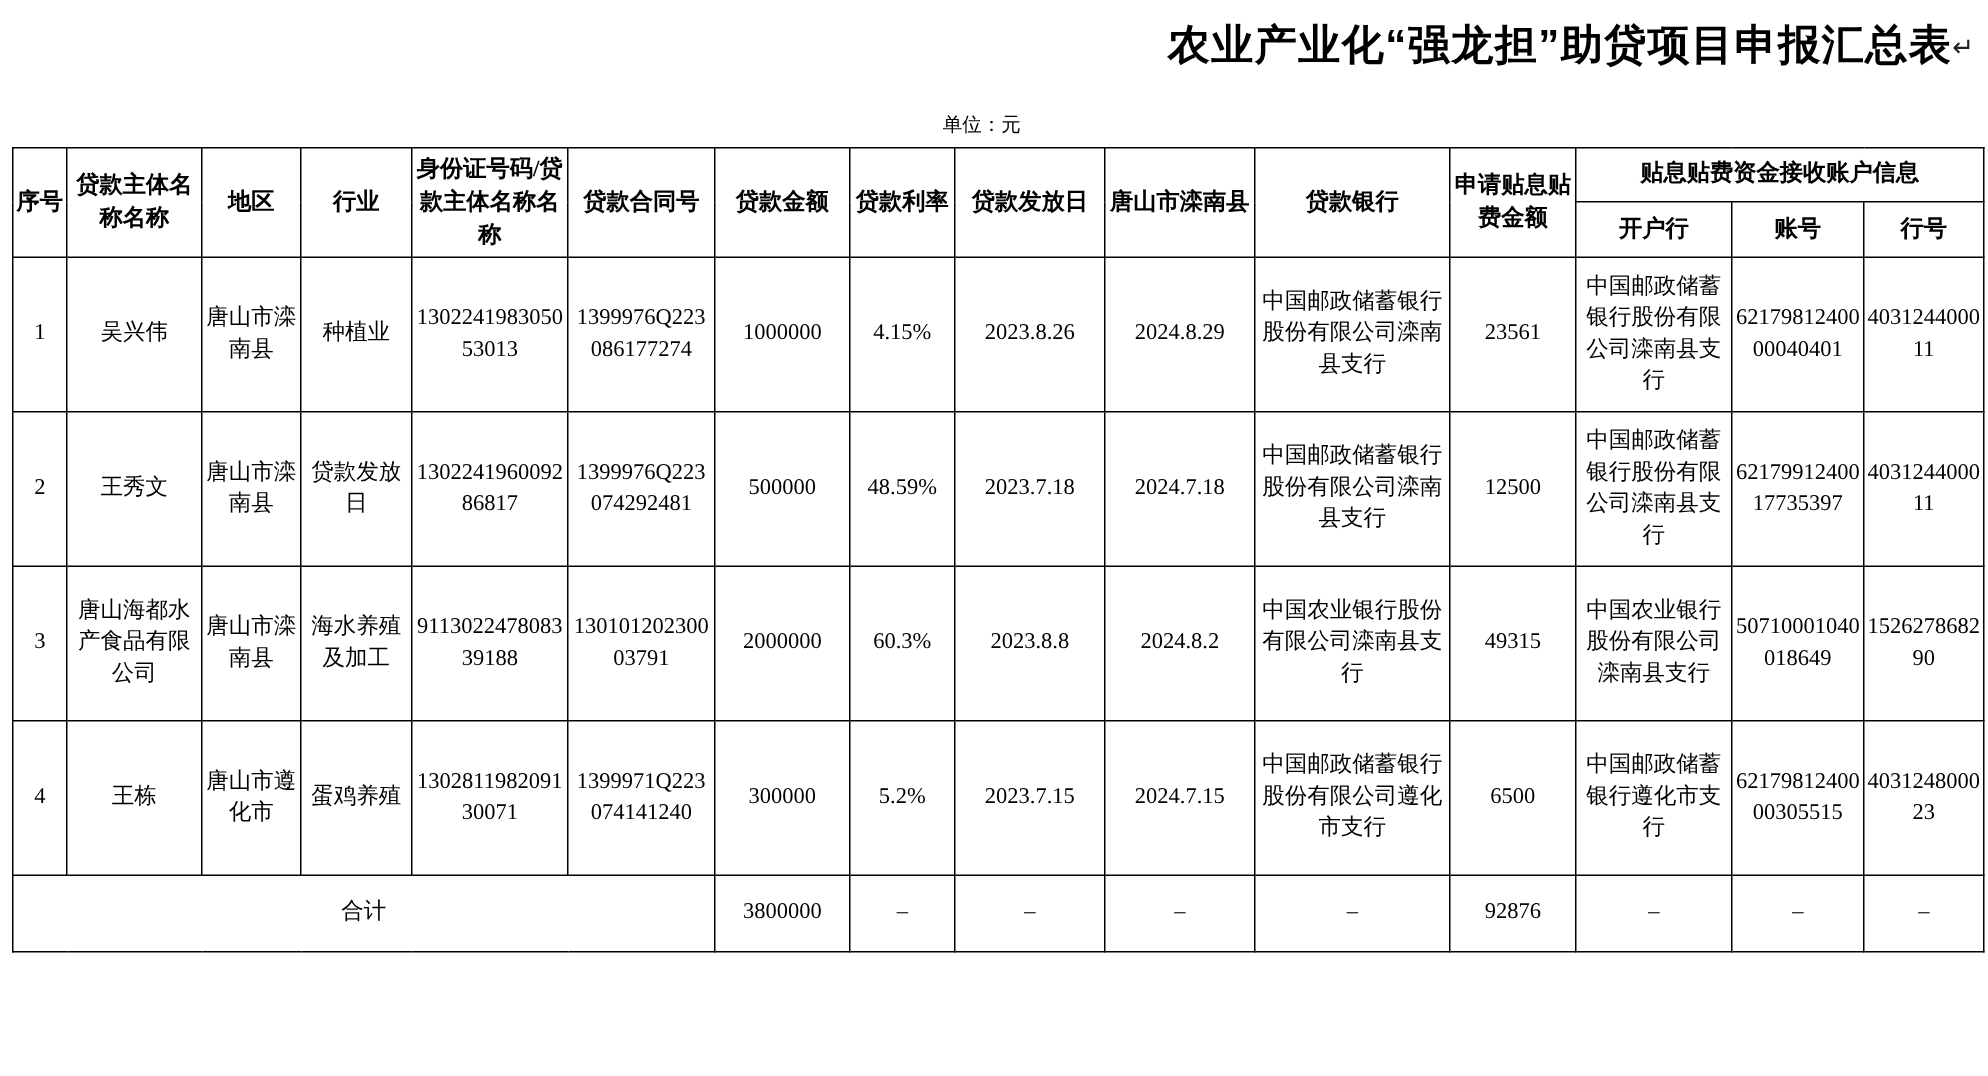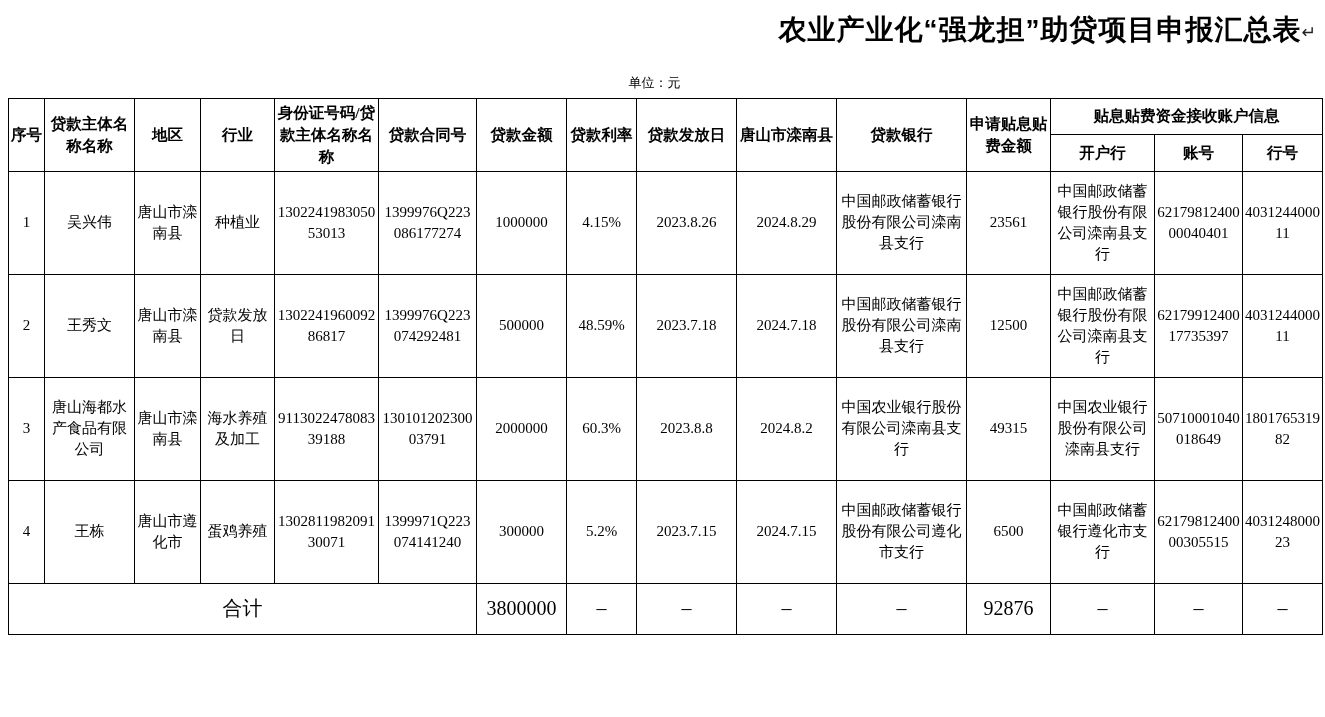--- a/index.html
+++ b/index.html
@@ -63,21 +63,21 @@
     font-size: 15.5px;
     line-height: 22px;
     padding: 3px 2px;
   }
   td.body-cell {
     height: 98px;
     font-size: 15px;
   }
   tr.total-row td {
     height: 46px;
-    font-size: 20px;
+    font-size: 15px;
     margin-left: 40px;
   }
   .dash {
     font-size: 15px;
   }
   
   col.c-seq      { width: 36px; }
   col.c-name     { width: 90px; }
   col.c-region   { width: 66px; }
   col.c-industry { width: 74px; }
@@ -187,21 +187,21 @@
         <td class="body-cell">911302247808339188</td>
         <td class="body-cell">13010120230003791</td>
         <td class="body-cell">2000000</td>
         <td class="body-cell">60.3%</td>
         <td class="body-cell">2023.8.8</td>
         <td class="body-cell">2024.8.2</td>
         <td class="body-cell">中国农业银行股份有限公司滦南县支行</td>
         <td class="body-cell">49315</td>
         <td class="body-cell">中国农业银行股份有限公司滦南县支行</td>
         <td class="body-cell">50710001040018649</td>
-        <td class="body-cell">180176531982</td>
+        <td class="body-cell">152627868290</td>
       </tr>
       <tr>
         <td class="body-cell">4</td>
         <td class="body-cell">王栋</td>
         <td class="body-cell">唐山市遵化市</td>
         <td class="body-cell">蛋鸡养殖</td>
         <td class="body-cell">130281198209130071</td>
         <td class="body-cell">1399971Q223074141240</td>
         <td class="body-cell">300000</td>
         <td class="body-cell">5.2%</td>

